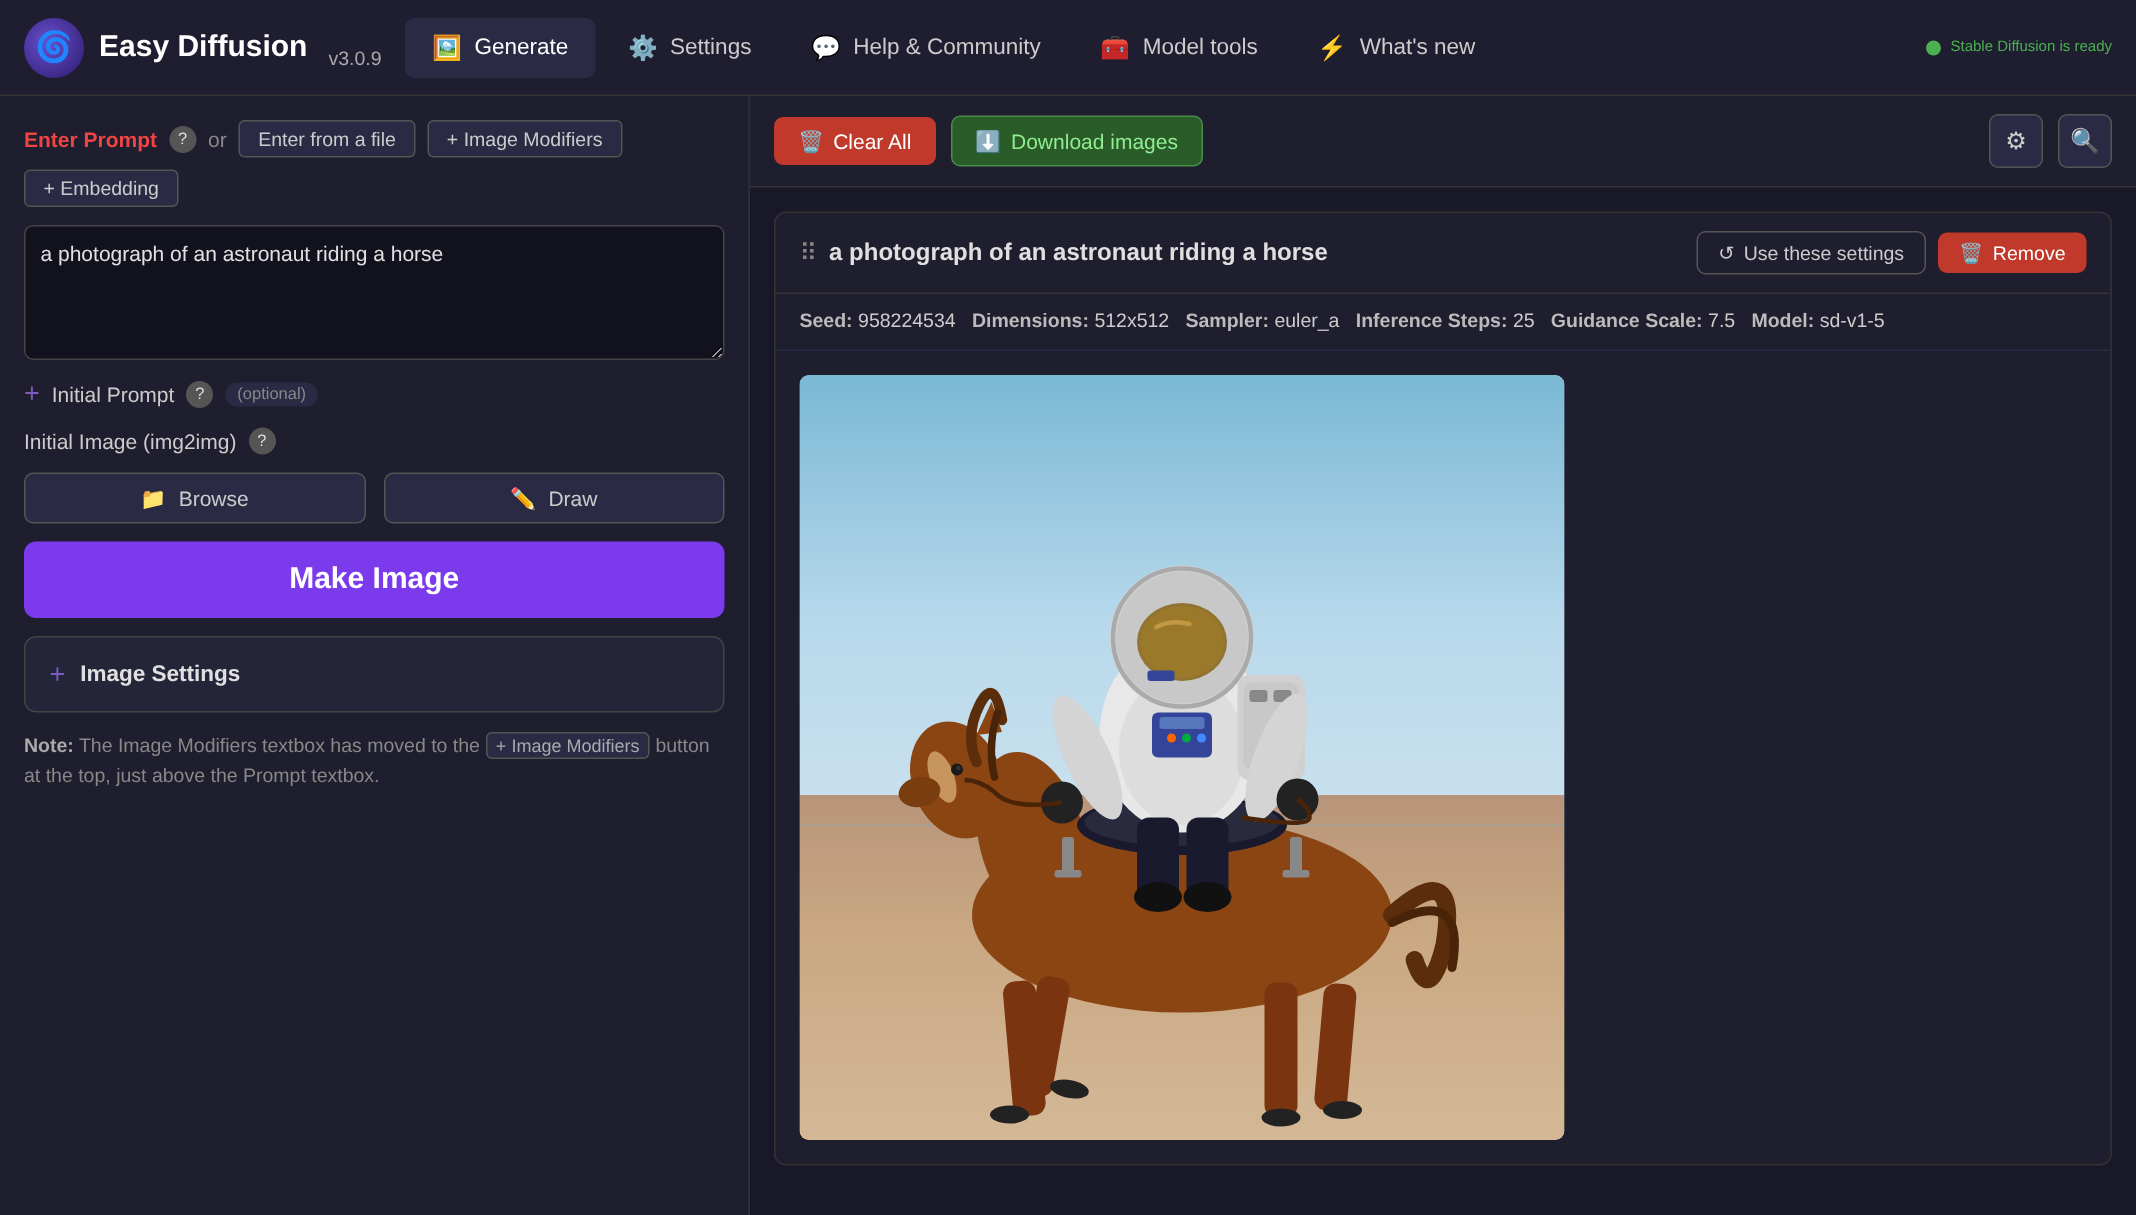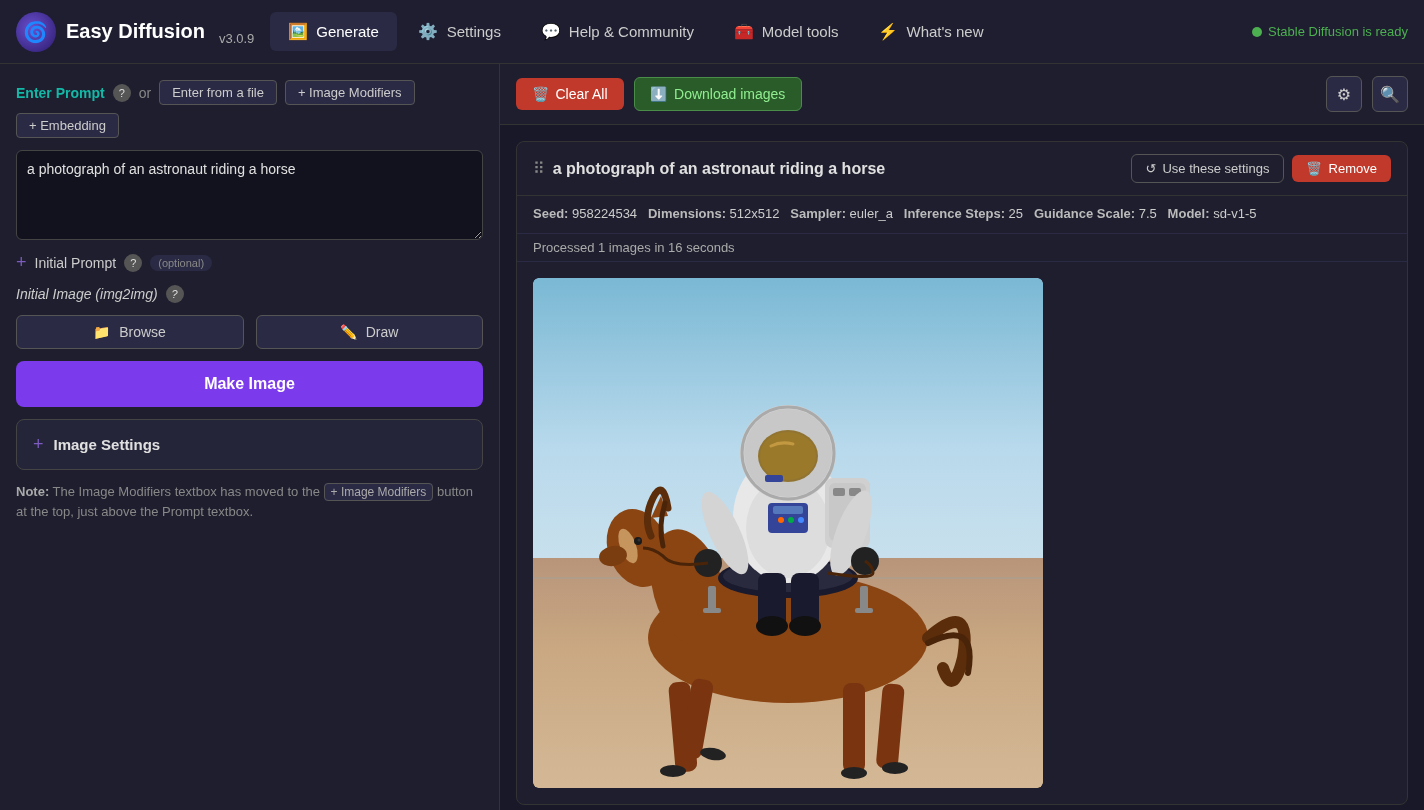--- a/index.html
+++ b/index.html
@@ -66,21 +66,21 @@
     .nav-btn.active {
       background: #2a2a45;
       color: #fff;
     }
     .nav-btn .nav-icon { font-size: 16px; }
     .status-indicator {
       margin-left: auto;
       display: flex;
       align-items: center;
       gap: 6px;
-      font-size: 13px;
+      font-size: 10px;
       color: #4caf50;
     }
     .status-dot {
       width: 10px;
       height: 10px;
       border-radius: 50%;
       background: #4caf50;
     }
 
     
@@ -102,21 +102,21 @@
     }
 
     .prompt-header {
       display: flex;
       align-items: center;
       gap: 8px;
       flex-wrap: wrap;
     }
     .prompt-label {
       font-weight: 600;
-      color: #14b8a6;
+      color: #ef4444;
       font-size: 14px;
     }
     .help-icon {
       width: 18px;
       height: 18px;
       border-radius: 50%;
       background: #555;
       display: inline-flex;
       align-items: center;
       justify-content: center;
@@ -170,21 +170,20 @@
       color: #888;
       font-size: 11px;
       padding: 2px 8px;
       border-radius: 10px;
     }
 
     .initial-image-row {
       display: flex;
       align-items: center;
       gap: 8px;
-      font-style: italic;
     }
     .init-label { color: #ccc; font-weight: 500; }
 
     .image-buttons {
       display: flex;
       gap: 12px;
     }
     .img-btn {
       display: flex;
       align-items: center;
@@ -200,21 +199,21 @@
       justify-content: center;
     }
 
     .make-image-btn {
       background: #7c3aed;
       border: none;
       color: #fff;
       padding: 14px;
       border-radius: 8px;
       cursor: pointer;
-      font-size: 16px;
+      font-size: 20px;
       font-weight: 600;
       width: 100%;
     }
 
     .image-settings-section {
       background: #25253a;
       border: 1px solid #444;
       border-radius: 8px;
       padding: 14px 16px;
       cursor: pointer;
@@ -563,23 +562,20 @@
           <strong>Inference Steps:</strong>
           <span>25</span>
           &nbsp;
           <strong>Guidance Scale:</strong>
           <span>7.5</span>
           &nbsp;
           <strong>Model:</strong>
           <span>sd-v1-5</span>
         </div>
 
-        <div class="result-processed">
-          <span>Processed 1 images in 16 seconds</span>
-        </div>
 
         <div class="result-images">
           <div class="generated-image">
             <div class="astro-img-container">
 
               <div class="sky-bg"></div>
 
               <div class="ground-bg"></div>
 
               <svg width="510" height="510" viewBox="0 0 510 510" style="position:absolute;top:0;left:0;">

